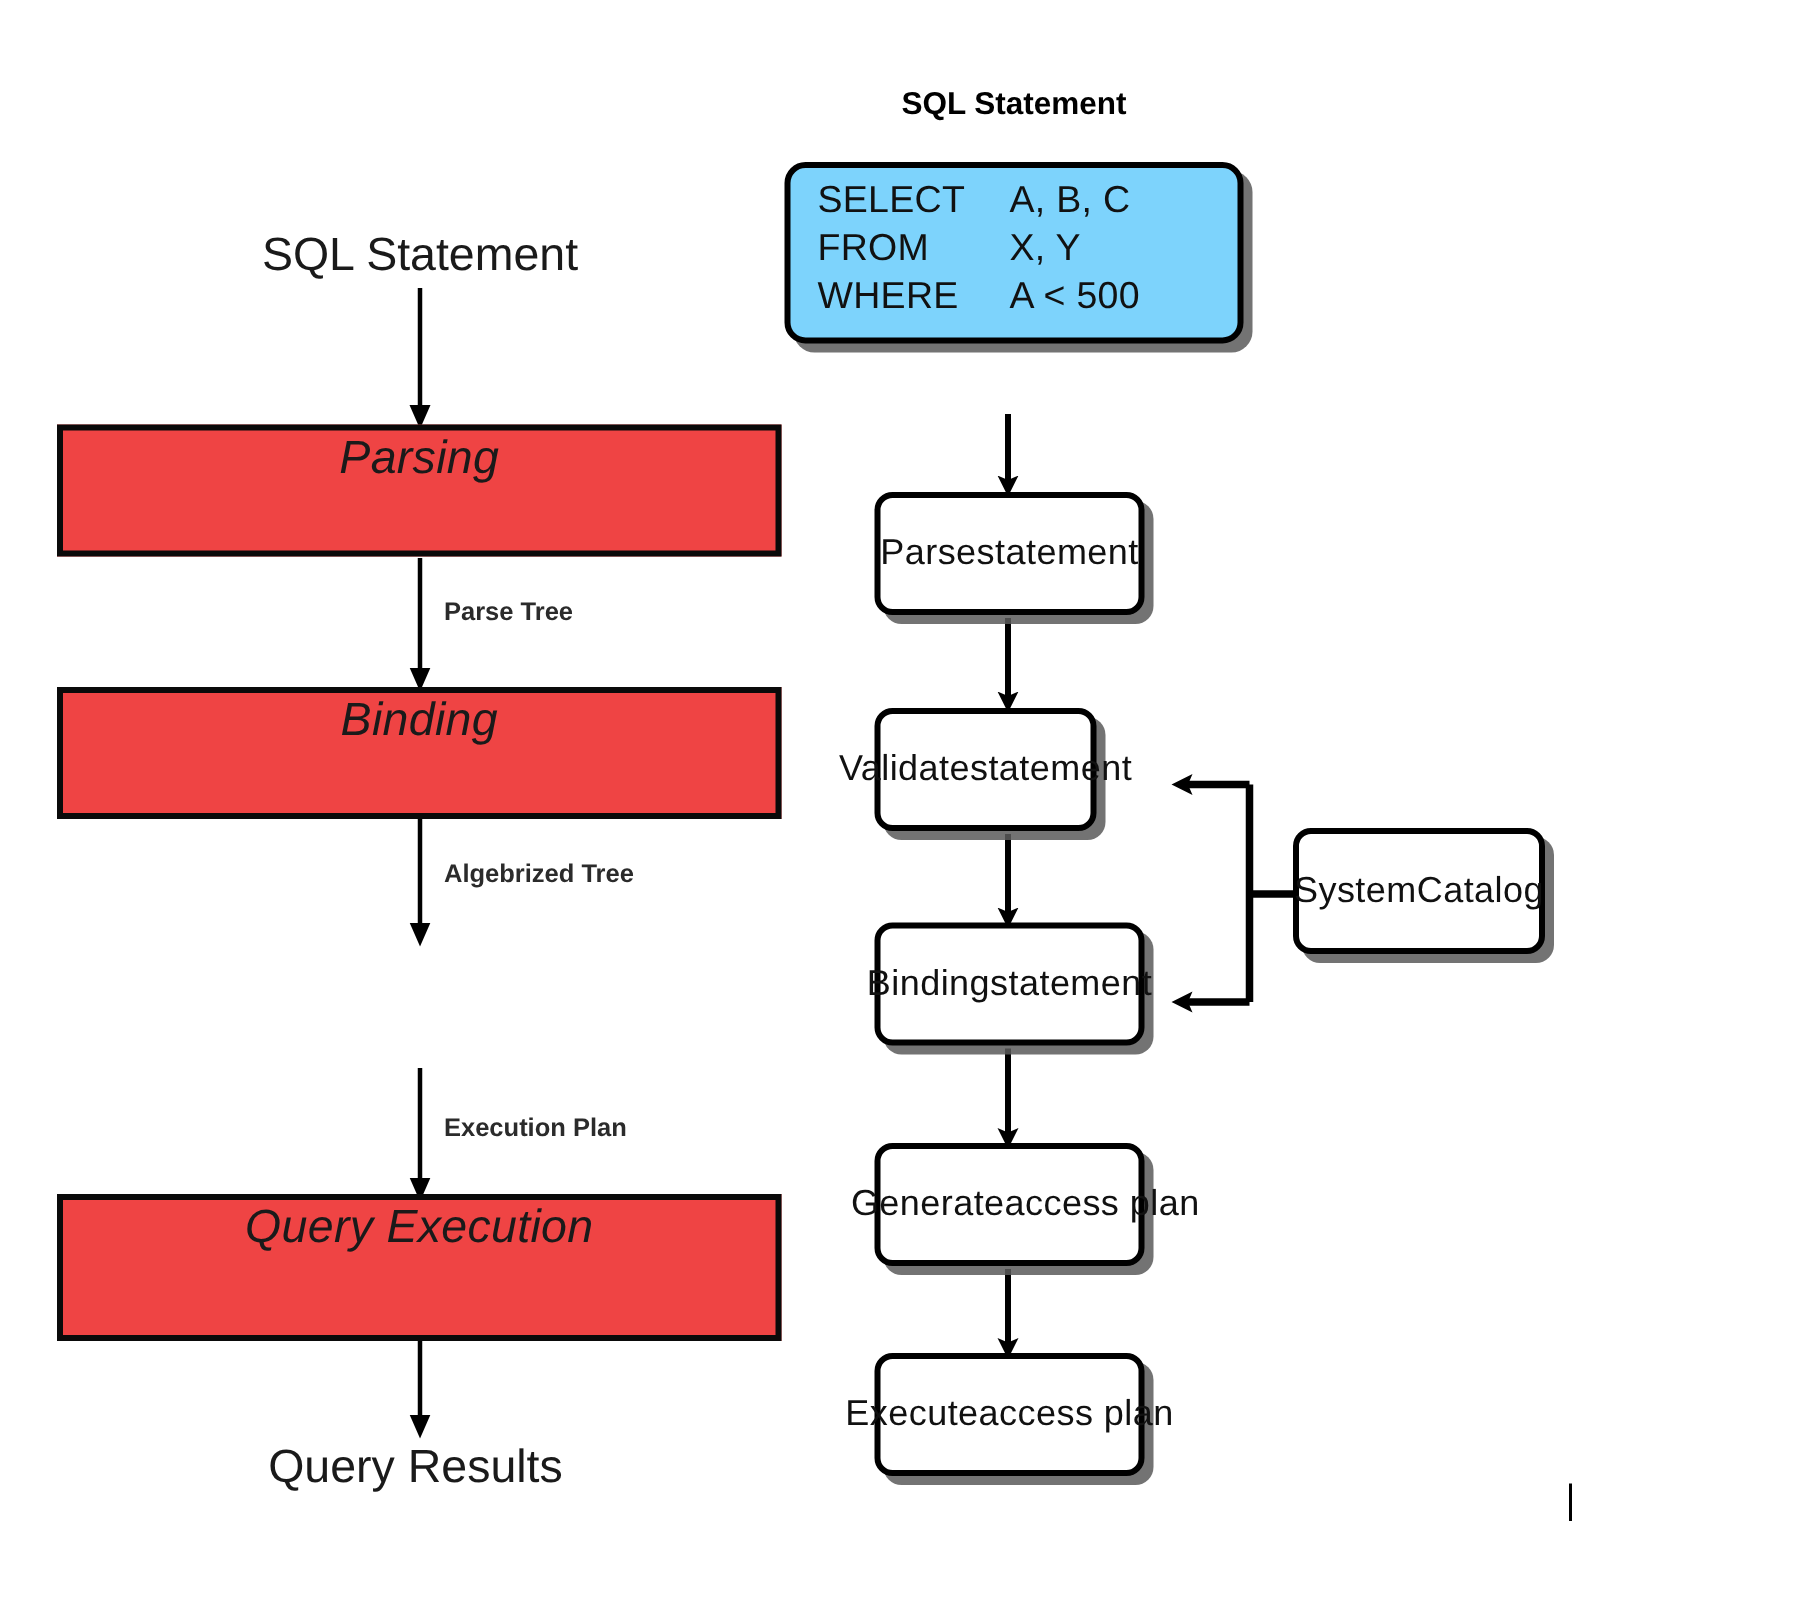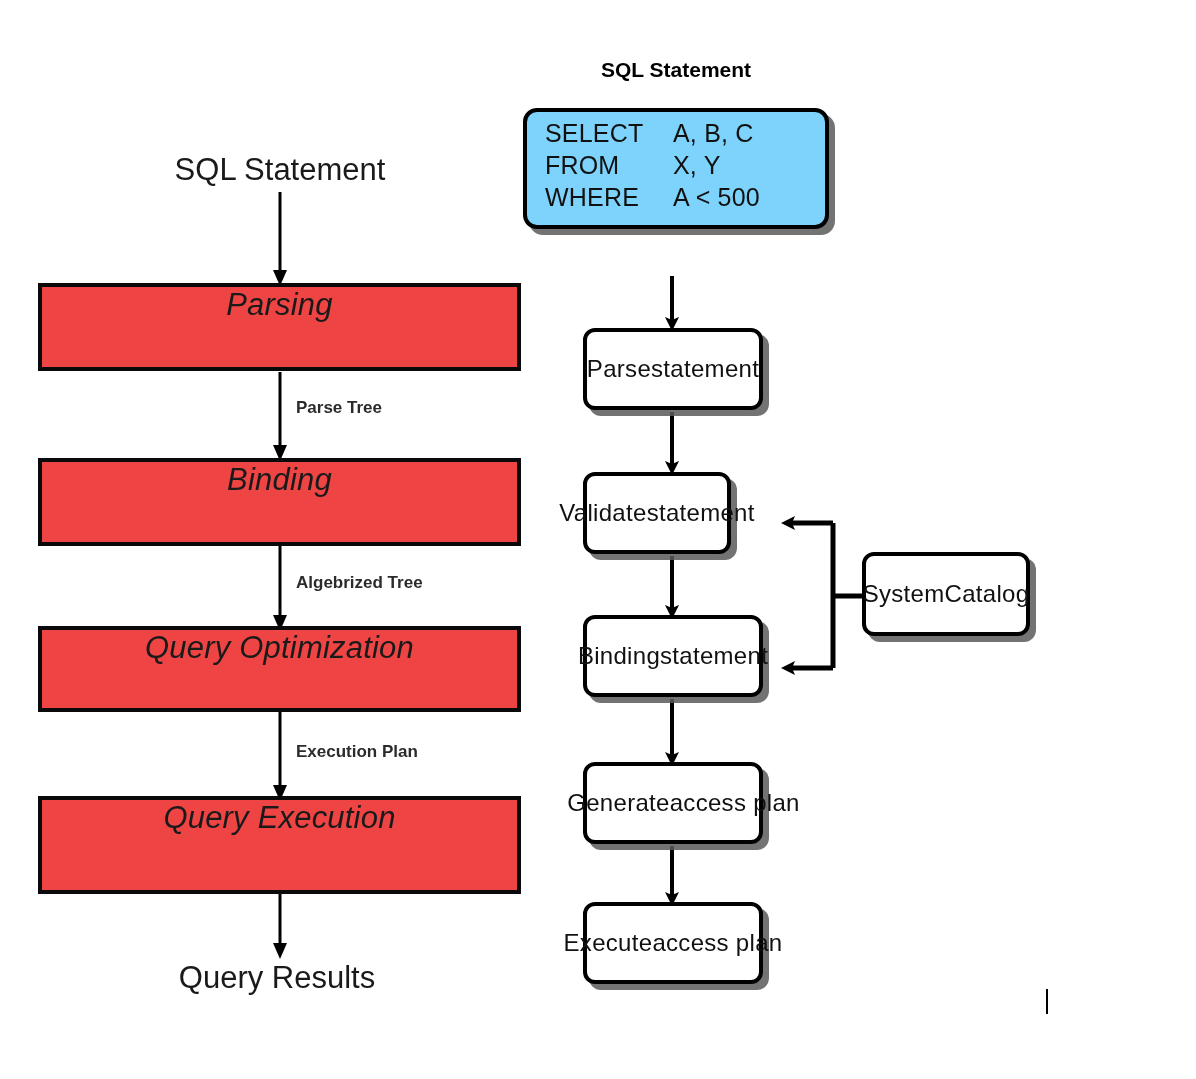--- a/index.html
+++ b/index.html
@@ -178,23 +178,20 @@
   </div>
 
   <div class="lbox" style="left:38px; top:458px; width:483px; height:88px;">
     <span>Binding</span>
   </div>
 
   <div class="edgelabel" style="left:296px; top:573px;">
     <span>Algebrized Tree</span>
   </div>
 
-  <div class="lbox" style="left:38px; top:626px; width:483px; height:86px;">
-    <span>Query Optimization</span>
-  </div>
 
   <div class="edgelabel" style="left:296px; top:742px;">
     <span>Execution Plan</span>
   </div>
 
   <div class="lbox" style="left:38px; top:796px; width:483px; height:98px;">
     <span>Query Execution</span>
   </div>
 
   <div class="lterm" style="left:77px; top:960px; width:400px;">

